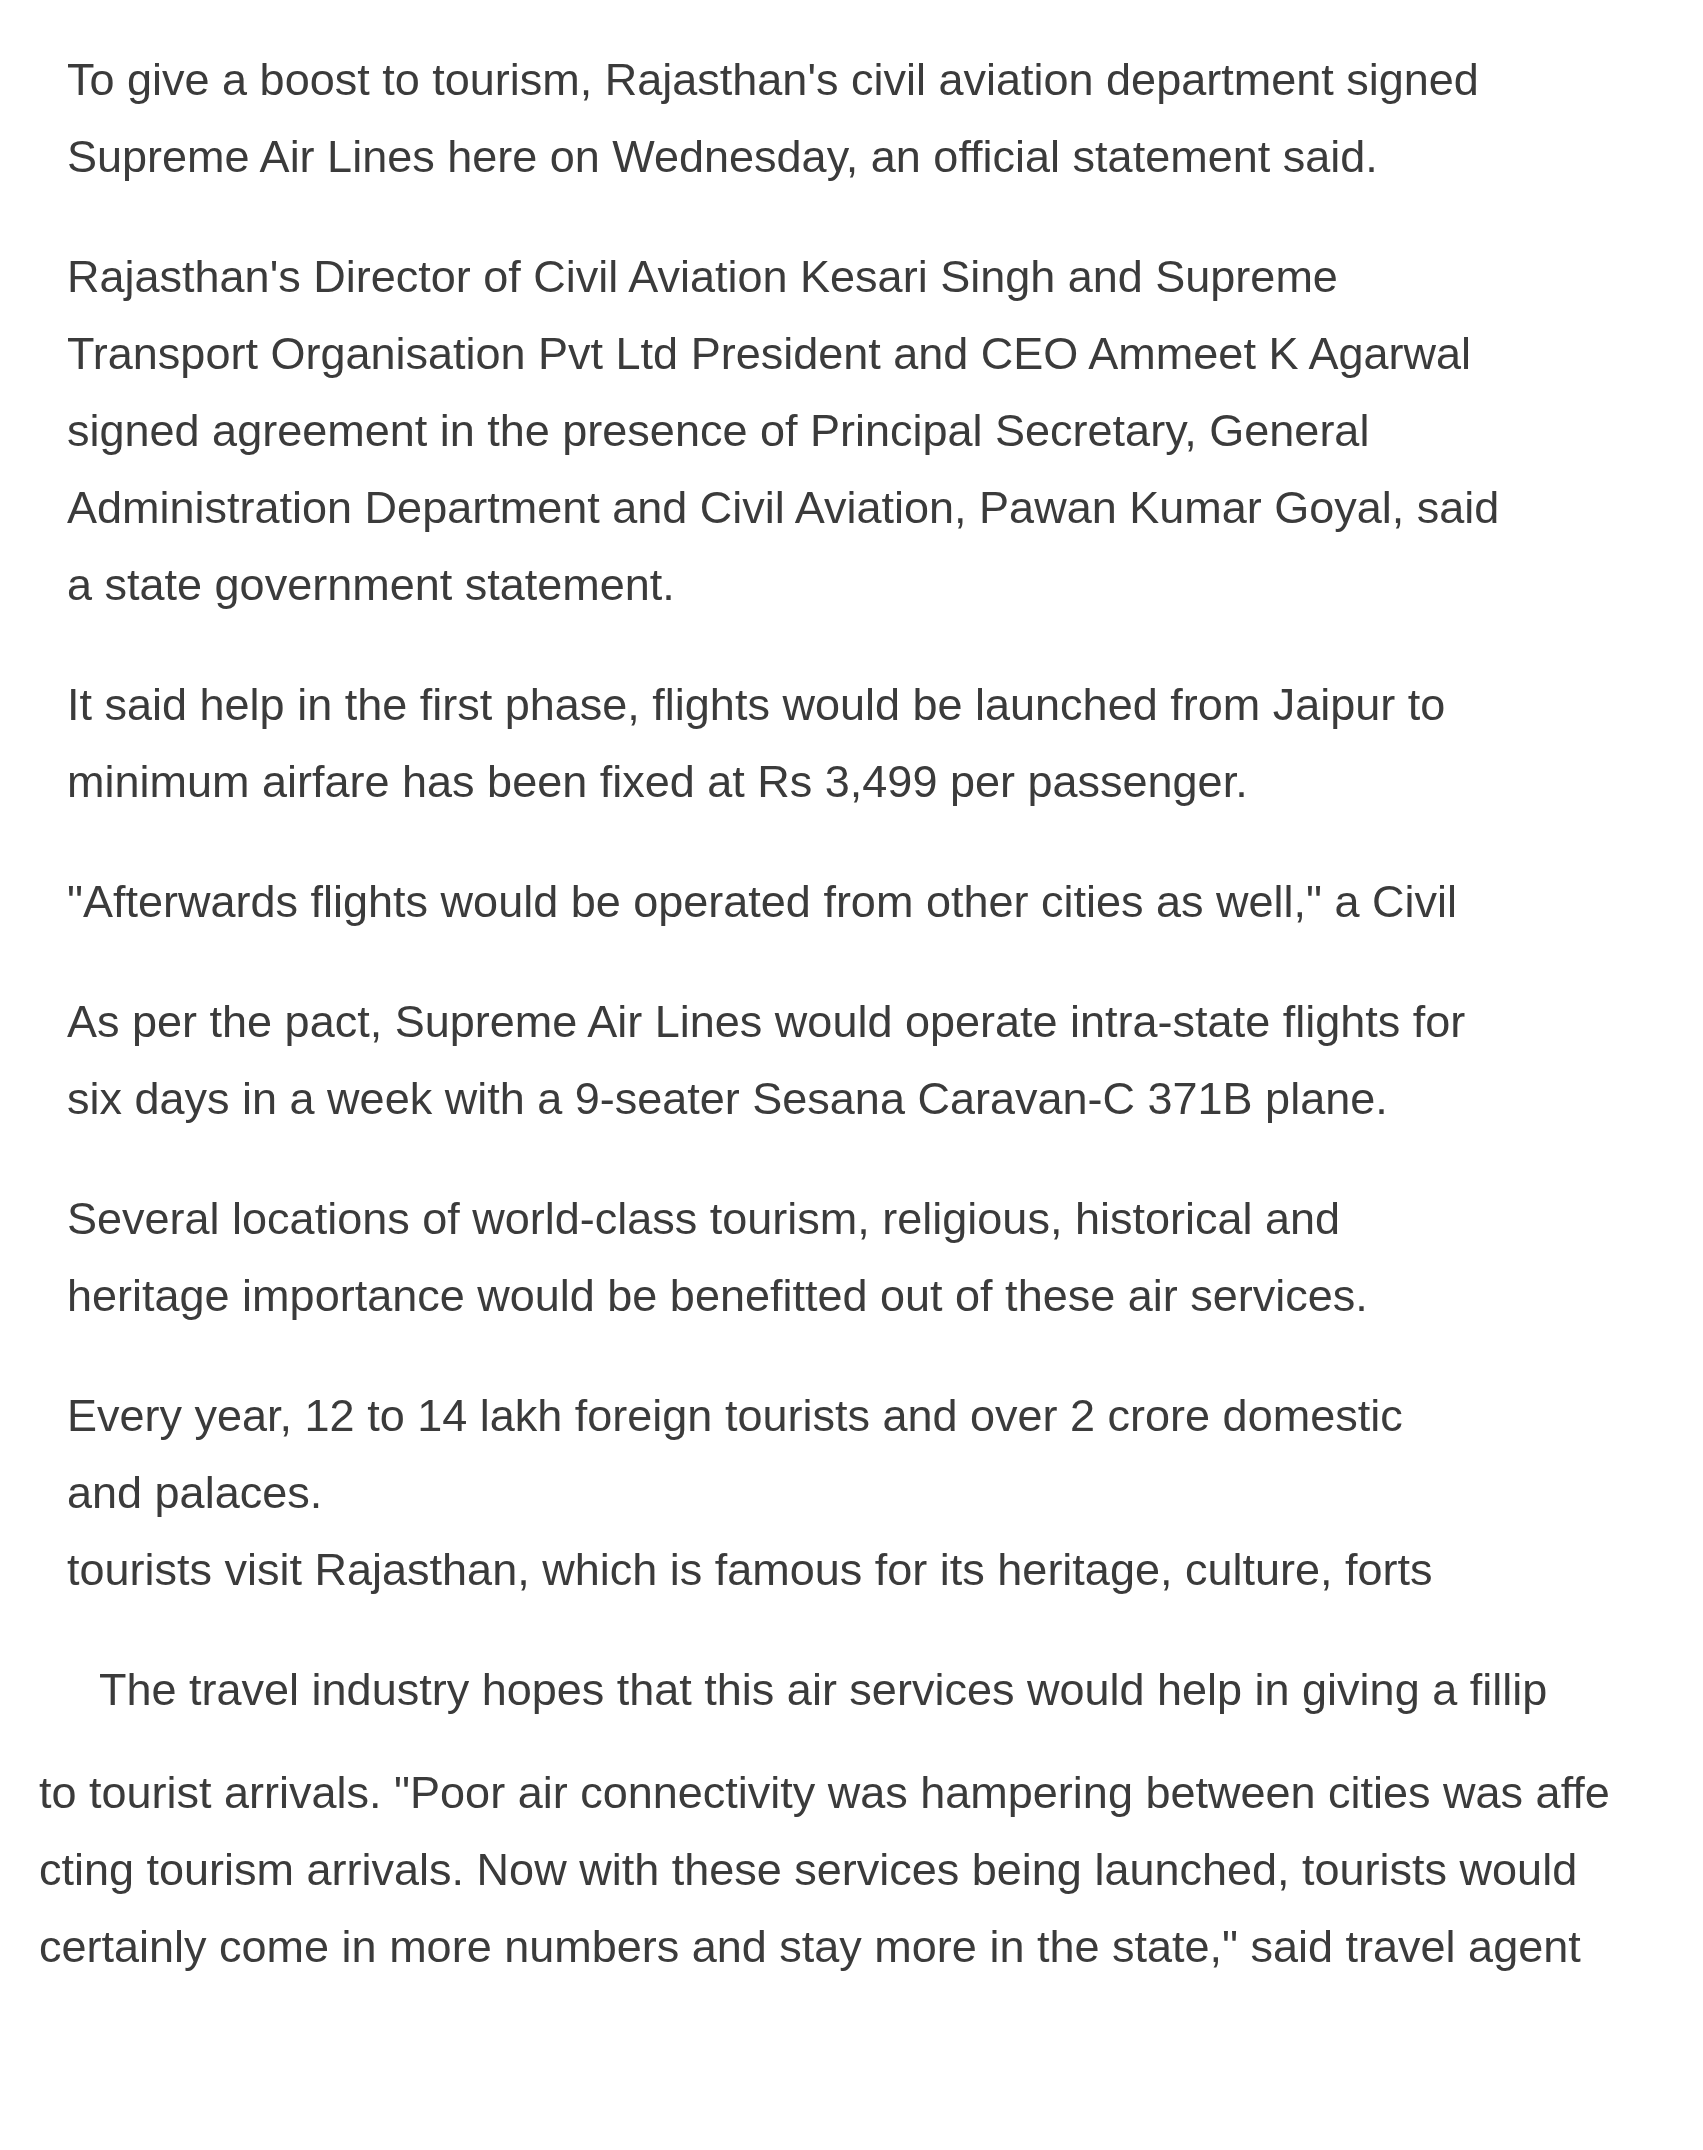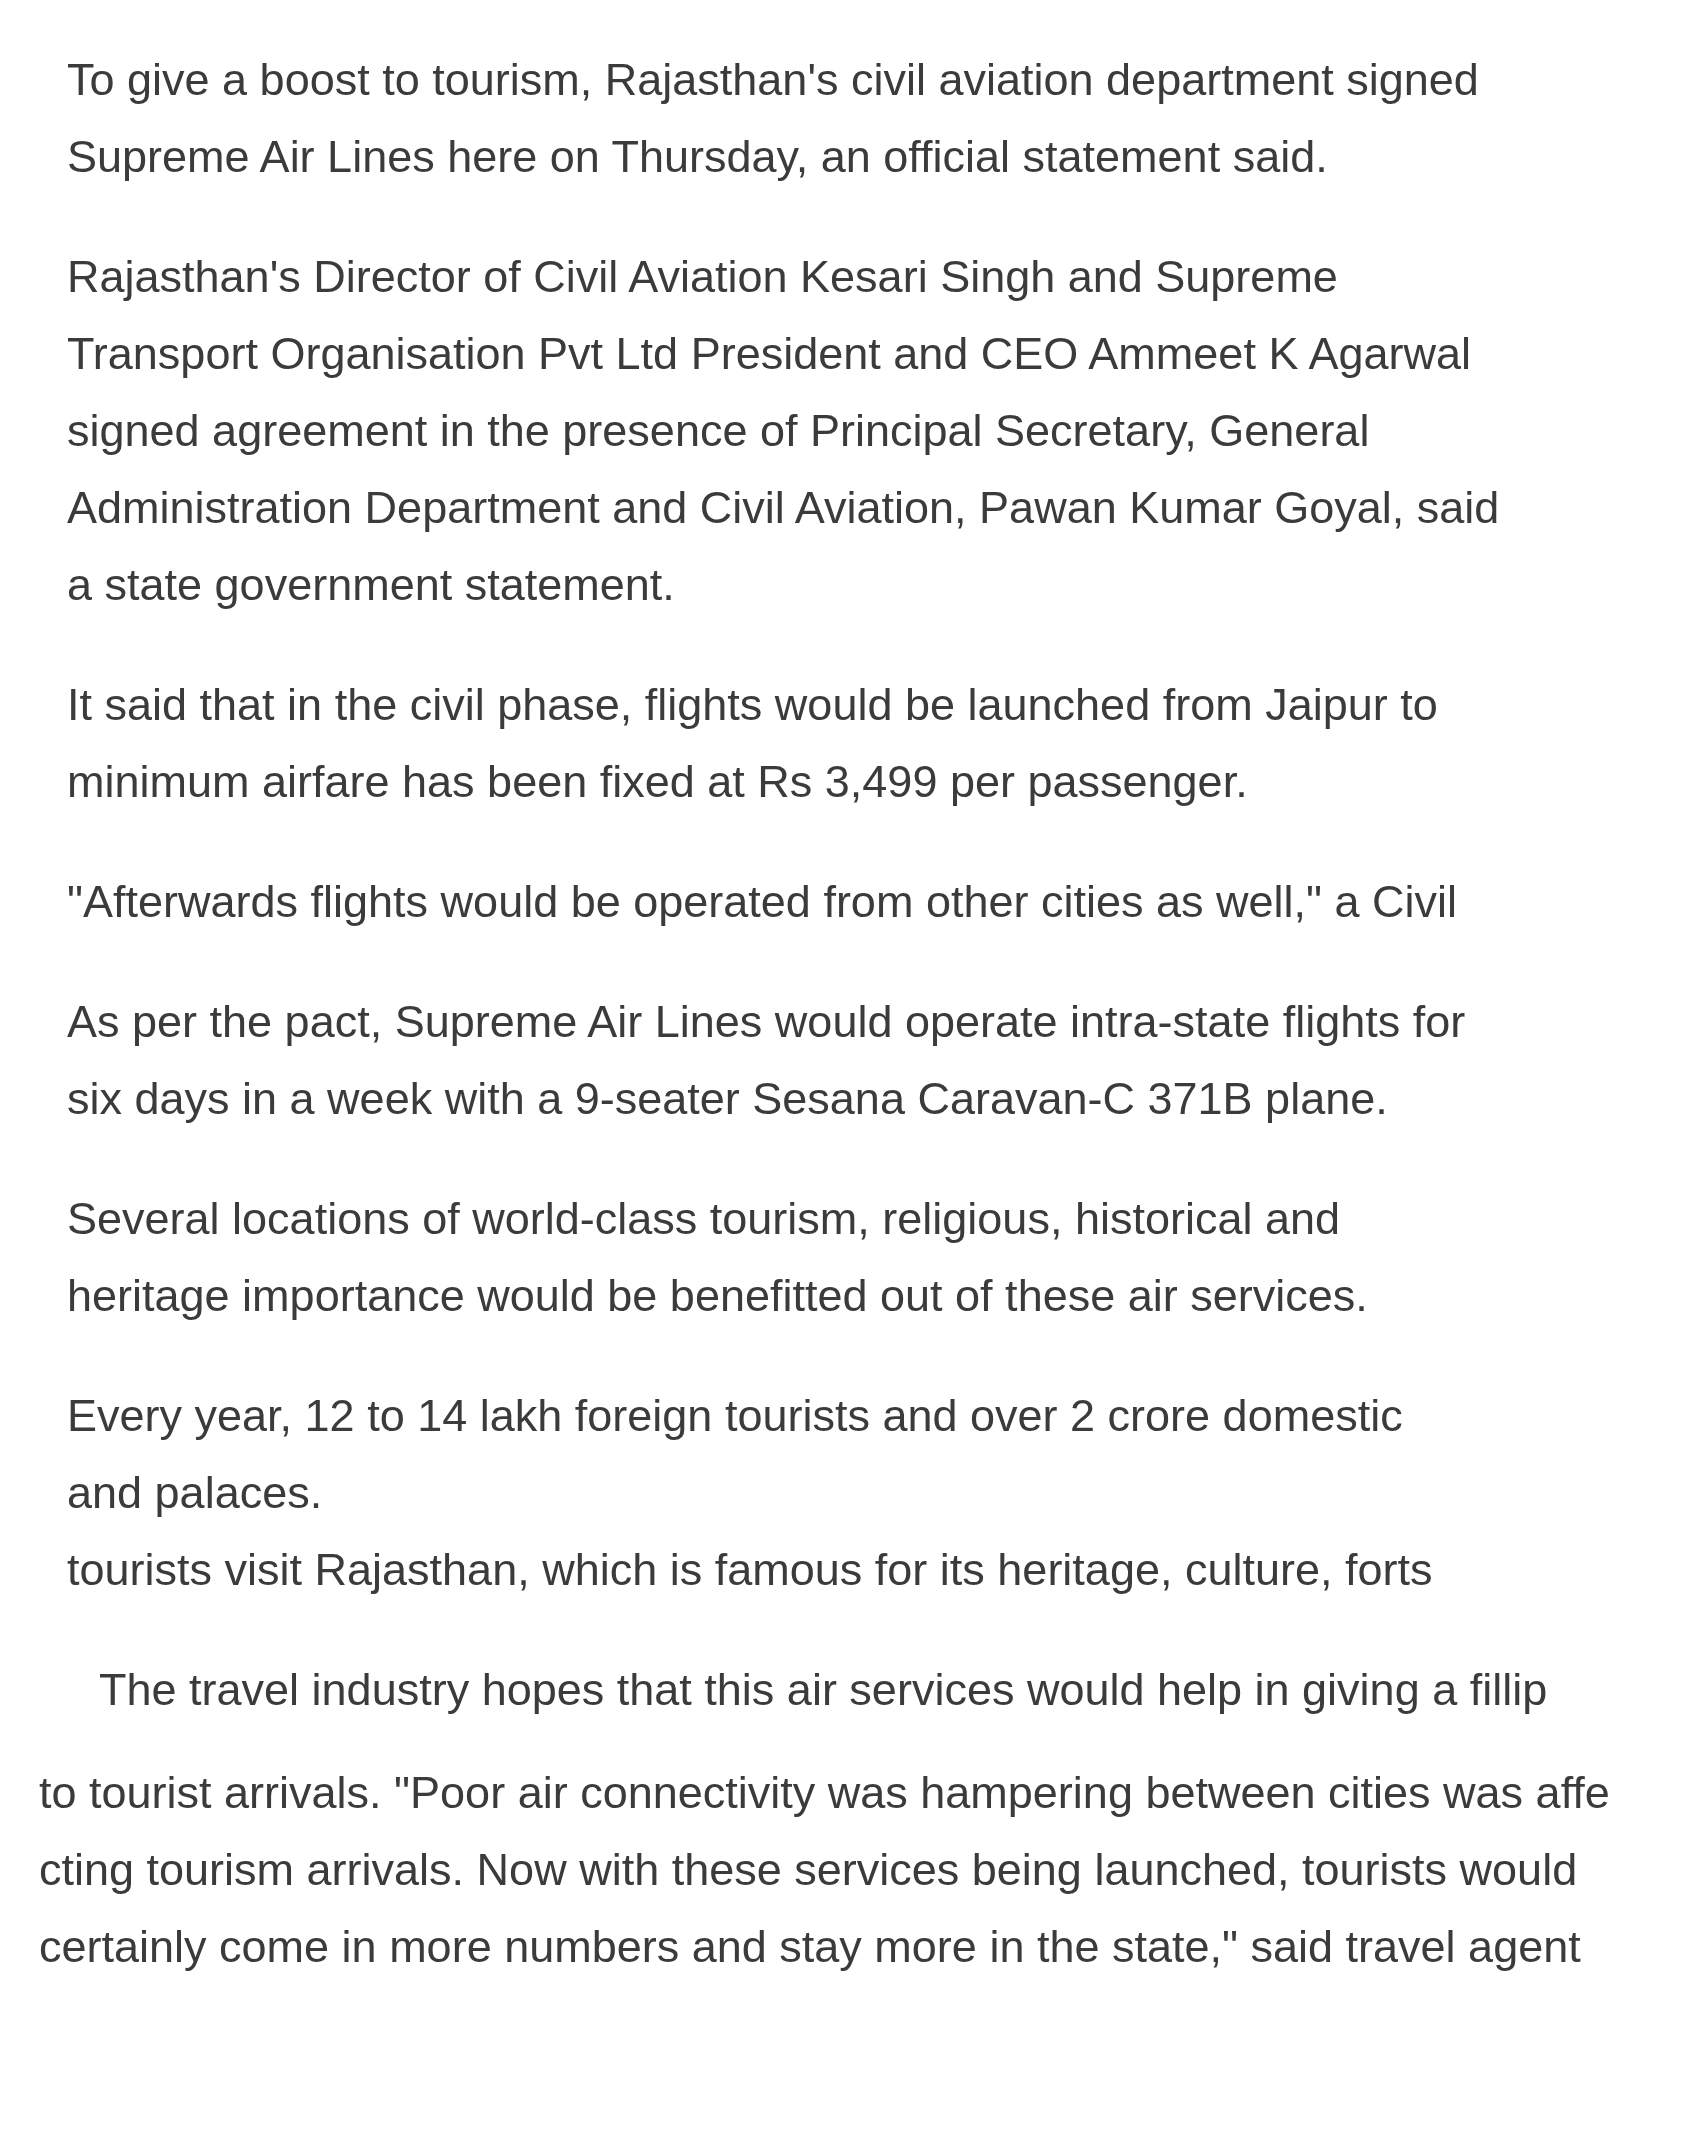--- a/index.html
+++ b/index.html
@@ -39,33 +39,33 @@
   }
 </style>
 </head>
 <body>
 
 <div class="page">
   <div class="content">
 
     <div class="para">
       <div class="line">To give a boost to tourism, Rajasthan's civil aviation department signed</div>
-      <div class="line">Supreme Air Lines here on Thursday, an official statement said.</div>
+      <div class="line">Supreme Air Lines here on Wednesday, an official statement said.</div>
     </div>
 
     <div class="para">
       <div class="line">Rajasthan's Director of Civil Aviation Kesari Singh and Supreme</div>
       <div class="line">Transport Organisation Pvt Ltd President and CEO Ammeet K Agarwal</div>
       <div class="line">signed agreement in the presence of Principal Secretary, General</div>
       <div class="line">Administration Department and Civil Aviation, Pawan Kumar Goyal, said</div>
       <div class="line">a state government statement.</div>
     </div>
 
     <div class="para">
-      <div class="line">It said that in the civil phase, flights would be launched from Jaipur to</div>
+      <div class="line">It said help in the first phase, flights would be launched from Jaipur to</div>
       <div class="line">minimum airfare has been fixed at Rs 3,499 per passenger.</div>
     </div>
 
     <div class="para">
       <div class="line">"Afterwards flights would be operated from other cities as well," a Civil</div>
     </div>
 
     <div class="para">
       <div class="line">As per the pact, Supreme Air Lines would operate intra-state flights for</div>
       <div class="line">six days in a week with a 9-seater Sesana Caravan-C 371B plane.</div>

